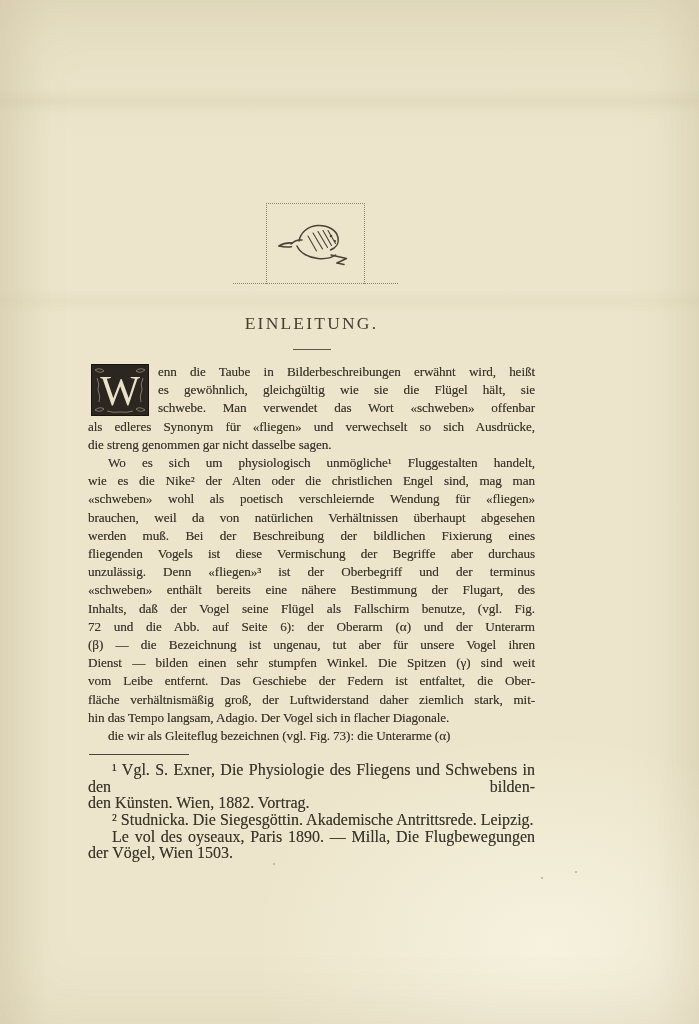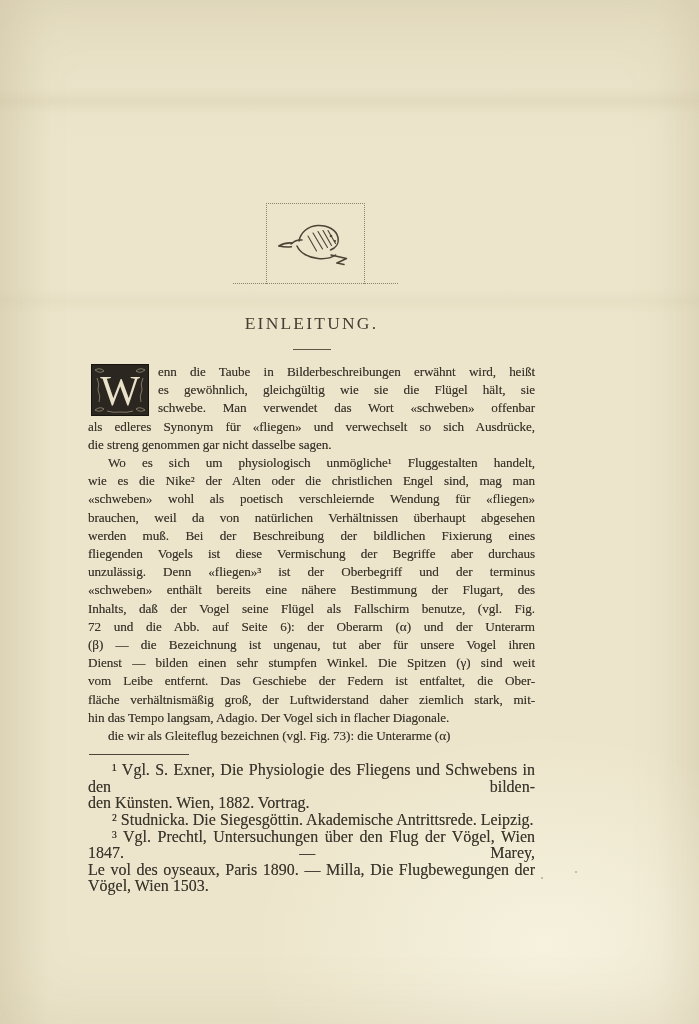--- a/index.html
+++ b/index.html
@@ -161,21 +161,20 @@
 
     <div class="footnotes">
       <div class="footnote">
           <div class="line">¹ Vgl. S. Exner, Die Physiologie des Fliegens und Schwebens in den bilden-</div>
           <div class="line last">den Künsten. Wien, 1882. Vortrag.</div>
         </div>
       <div class="footnote">
           <div class="line last">² Studnicka. Die Siegesgöttin. Akademische Antrittsrede. Leipzig.</div>
         </div>
       <div class="footnote">
-          <div class="line">³ Vgl. Prechtl, Untersuchungen über den Flug der Vögel, Wien 1847. — Marey,</div>
           <div class="line last">Le vol des oyseaux, Paris 1890. — Milla, Die Flugbewegungen der Vögel, Wien 1503.</div>
         </div>
     </div>
   </div>
 
   <div class="speck" style="left:273px; top:863px; width:2px; height:2px"></div>
   <div class="speck" style="left:575px; top:871px; width:2px; height:2px"></div>
   <div class="speck" style="left:541px; top:877px; width:1.5px; height:1.5px"></div>
 
 </div>

